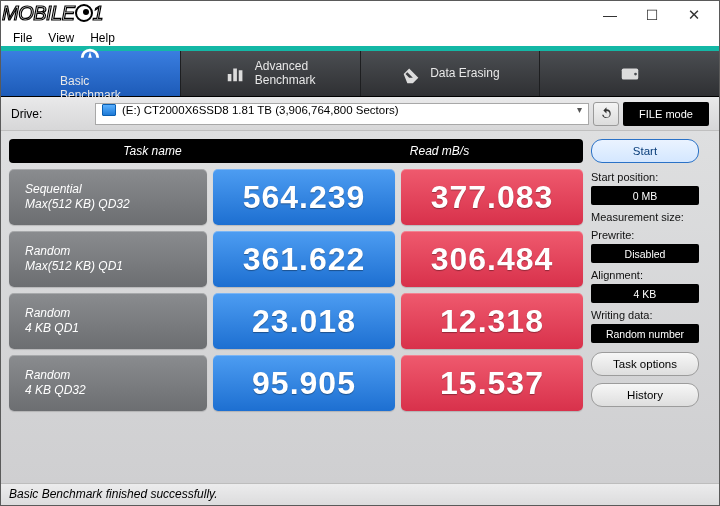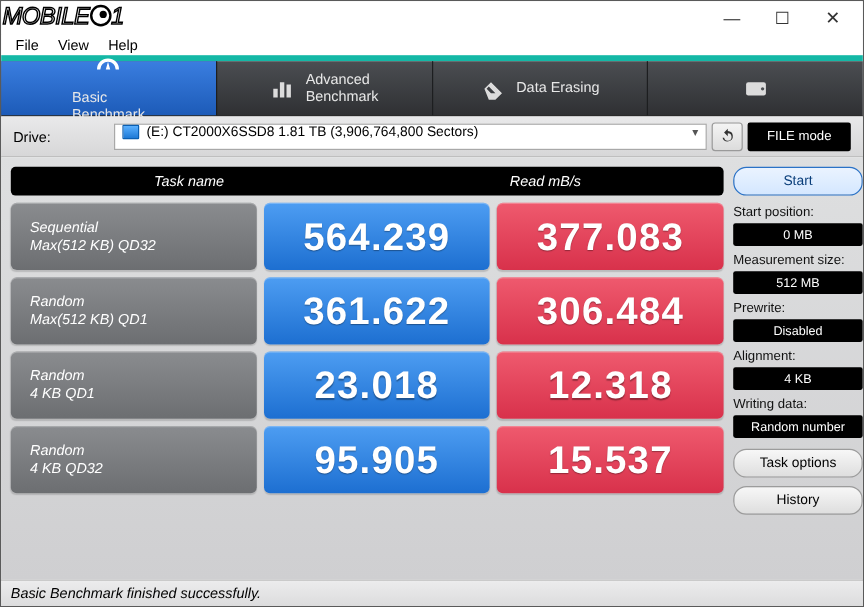--- a/index.html
+++ b/index.html
@@ -19,21 +19,21 @@
 .tab.active { background: linear-gradient(#3a7ee0, #1d5bb8); flex-direction: column; }
 .tab .ticon { width: 22px; height: 22px; }
 .tab .tlabel { line-height: 1.15; }
 .toolbar { height: 34px; background: linear-gradient(#e9e9ea, #d7d7d8); display: flex; align-items: center; padding: 0 10px; gap: 4px; font-size: 12px; border-bottom: 1px solid #bfbfbf; }
 .toolbar .lbl { width: 80px; }
 .drive-select { flex: 1; height: 22px; border: 1px solid #a8a8a8; background: #fff; display: flex; padding: 0 6px; font-size: 11.5px; position: relative; }
 .drive-select .dicon { width: 14px; height: 12px; background: linear-gradient(#5ab0ff,#1e7ad6); border: 1px solid #0a5fb2; margin-right: 6px; border-radius: 1px; }
 .drive-select .chev { position: absolute; right: 6px; font-size: 10px; color: #555; }
 .refresh { width: 26px; height: 24px; border: 1px solid #9a9a9a; border-radius: 3px; background: linear-gradient(#f4f4f4,#dcdcdc); display: flex; align-items: center; justify-content: center; font-size: 14px; }
 .filemode { width: 86px; height: 24px; background: #000; color: #fff; font-size: 11px; display: flex; align-items: center; justify-content: center; border-radius: 2px; }
-.content { flex: 1; background: linear-gradient(#dedfe0, #cfcfd1); display: flex; padding: 8px 0 4px 8px; gap: 8px; overflow: hidden; justify-content: center; }
+.content { flex: 1; background: linear-gradient(#dedfe0, #cfcfd1); display: flex; padding: 8px 20px 4px 8px; gap: 8px; overflow: hidden; justify-content: center; }
 .main { flex: 1; display: flex; flex-direction: column; gap: 6px; }
 .hdr { height: 24px; background: #000; border-radius: 4px; display: flex; color: #fff; font-size: 12px; font-style: italic; }
 .hdr > div { flex: 1; display: flex; align-items: center; justify-content: center; }
 .row { display: flex; gap: 6px; height: 56px; }
 .cell { flex: 1; border-radius: 5px; display: flex; flex-direction: column; align-items: center; justify-content: center; color: #fff; box-shadow: inset 0 1px 0 rgba(255,255,255,.25), 0 1px 1px rgba(0,0,0,.15); }
 .task { background: linear-gradient(#8a8c8f, #6c6e71); font-size: 12px; font-style: italic; align-items: flex-start; padding-left: 16px; line-height: 1.25; }
 .read { background: linear-gradient(#4d9df2, #1d6fd1); }
 .write { background: linear-gradient(#ef5a6e, #d8314b); }
 .val { font-family: "Arial Black", "Segoe UI", sans-serif; font-size: 32px; font-weight: 900; letter-spacing: 1px; text-shadow: 0 1px 1px rgba(0,0,0,.35); }
 .side { width: 108px; display: flex; flex-direction: column; gap: 3px; font-size: 11px; }
@@ -169,21 +169,20 @@
             <span class="val">15.537</span>
           </div>
       </div>
     </div>
 
     <div class="side">
       <div class="btn start">Start</div>
       <div class="slabel">Start position:</div>
       <div class="sval">0 MB</div>
       <div class="slabel">Measurement size:</div>
-      <div class="sval">512 MB</div>
       <div class="slabel">Prewrite:</div>
       <div class="sval">Disabled</div>
       <div class="slabel">Alignment:</div>
       <div class="sval">4 KB</div>
       <div class="slabel">Writing data:</div>
       <div class="sval">Random number</div>
       <div class="btn" style="margin-top:6px">Task options</div>
       <div class="btn" style="margin-top:4px">History</div>
     </div>
   </div>

